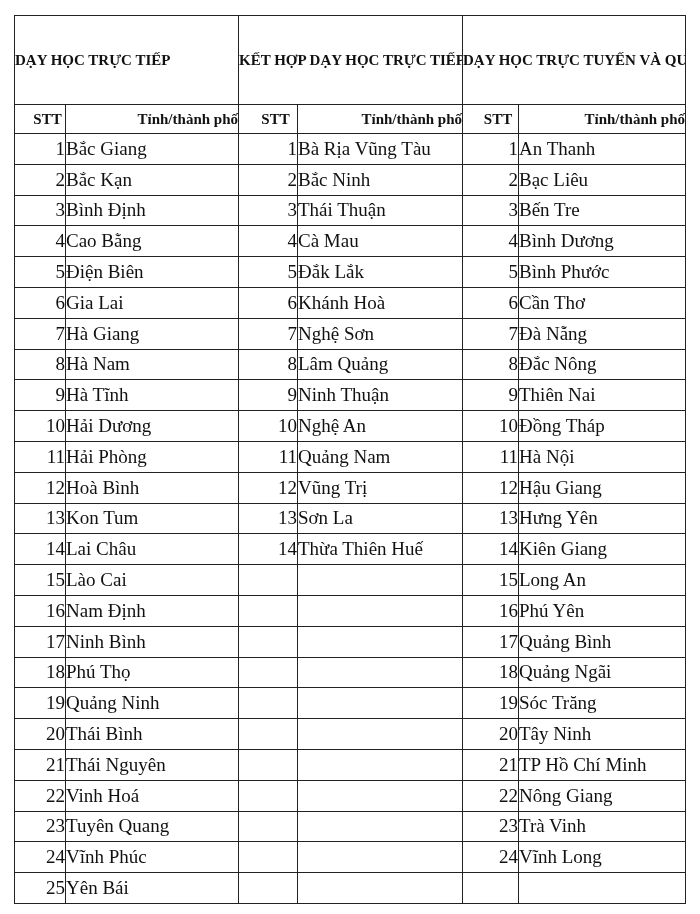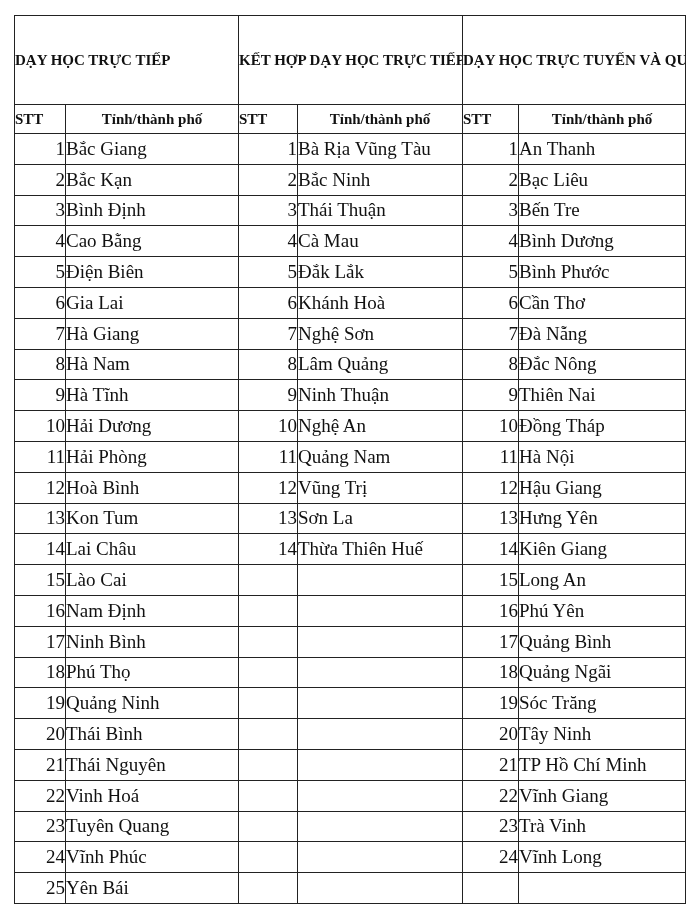--- a/index.html
+++ b/index.html
@@ -1,21 +1,21 @@
 <!DOCTYPE html>
 <html><head>
 <meta charset="utf-8">
 <style>
   html, body { margin: 0; padding: 0; background: #ffffff; }
   body { width: 700px; height: 914px; position: relative; overflow: hidden; font-family: "Liberation Serif", "DejaVu Serif", serif; color: #111; }
   table.main { position: absolute; left: 14px; top: 15px; border-collapse: collapse; table-layout: fixed; width: 671px; }
   table.main td, table.main th { border: 1.5px solid #222; padding: 0; overflow: hidden; white-space: nowrap; }
   th.group { height: 88px; font-weight: bold; font-size: 15px; line-height: 16px; text-align: left; vertical-align: middle; white-space: normal; padding: 0 6px; }
-  th.sub { height: 28px; font-weight: bold; font-size: 15px; text-align: center; padding-left: 6px; }
-  th.sub.stt { text-align: left; padding-left: 0; }
+  th.sub { height: 28px; font-weight: bold; font-size: 15px; text-align: right; padding-left: 6px; }
+  th.sub.stt { text-align: center; padding-left: 15px; }
   td { height: 29.8px; font-size: 19px; }
   td.stt { text-align: right; padding-right: 6px; }
   td.name { text-align: left; padding-left: 6px; }
 </style>
 </head>
 <body>
 
 <table class="main">
   <colgroup>
     <col style="width:51px">
@@ -208,21 +208,21 @@
         <td class="name"></td>
         <td class="stt">21</td>
         <td class="name">TP Hồ Chí Minh</td>
       </tr>
       <tr>
         <td class="stt">22</td>
         <td class="name">Vinh Hoá</td>
         <td class="stt"></td>
         <td class="name"></td>
         <td class="stt">22</td>
-        <td class="name">Vĩnh Giang</td>
+        <td class="name">Nông Giang</td>
       </tr>
       <tr>
         <td class="stt">23</td>
         <td class="name">Tuyên Quang</td>
         <td class="stt"></td>
         <td class="name"></td>
         <td class="stt">23</td>
         <td class="name">Trà Vinh</td>
       </tr>
       <tr>

